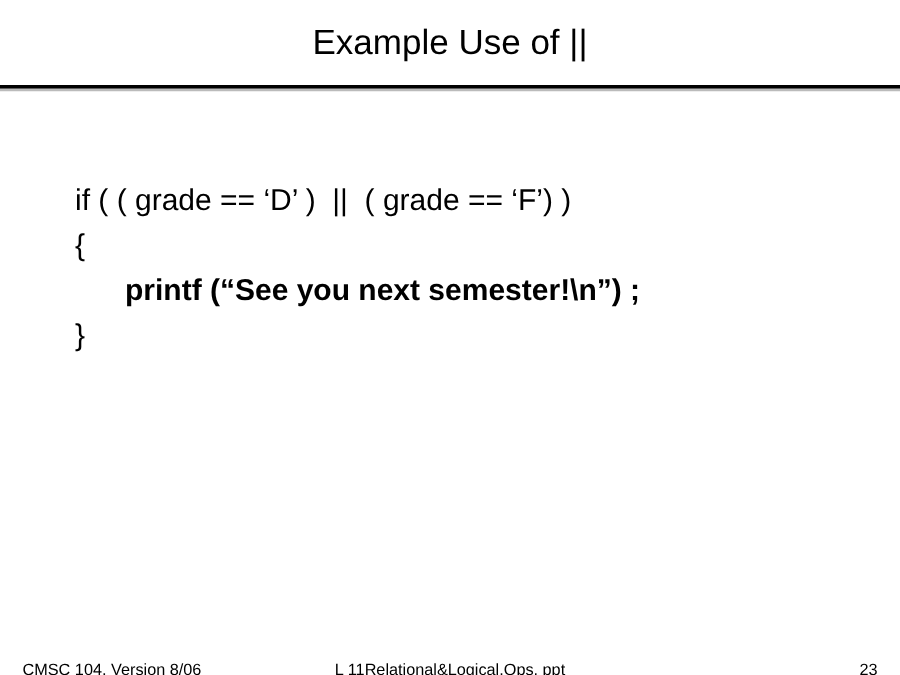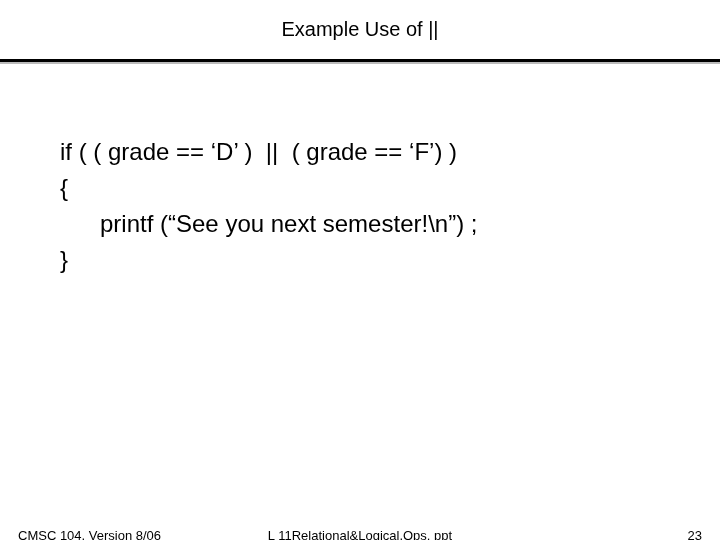--- a/index.html
+++ b/index.html
@@ -1,23 +1,23 @@
 <!DOCTYPE html>
 <html><head>
 <meta charset="utf-8">
 <style>
   * { margin: 0; padding: 0; box-sizing: border-box; }
   html, body { width: 720px; height: 540px; background: #fff; font-family: Arial, Helvetica, sans-serif; color: #000; }
   .slide { position: relative; width: 720px; height: 540px; }
-  .title { text-align: center; font-size: 20px; font-weight: 400; padding-top: 18px; padding-bottom: 18px; }
+  .title { text-align: center; font-size: 28px; font-weight: 400; padding-top: 18px; padding-bottom: 18px; }
   .divider { border: none; border-top: 3px solid #000; margin: 0; }
   .divider-shadow { border: none; border-top: 2px solid #bbb; margin: 0; }
   .content { padding: 70px 20px 0 60px; font-size: 24px; line-height: 1.5; }
   .line { white-space: pre; }
-  .indent { padding-left: 40px; }
+  .indent { padding-left: 40px; font-weight: bold; }
   .footer { position: absolute; bottom: 12px; left: 0; width: 100%; font-size: 13px; color: #000; }
   .footer-left { position: absolute; left: 18px; }
   .footer-center { position: absolute; left: 50%; transform: translateX(-50%); }
   .footer-right { position: absolute; right: 18px; }
 </style>
 </head>
 <body>
 
 <div class="slide">
 

